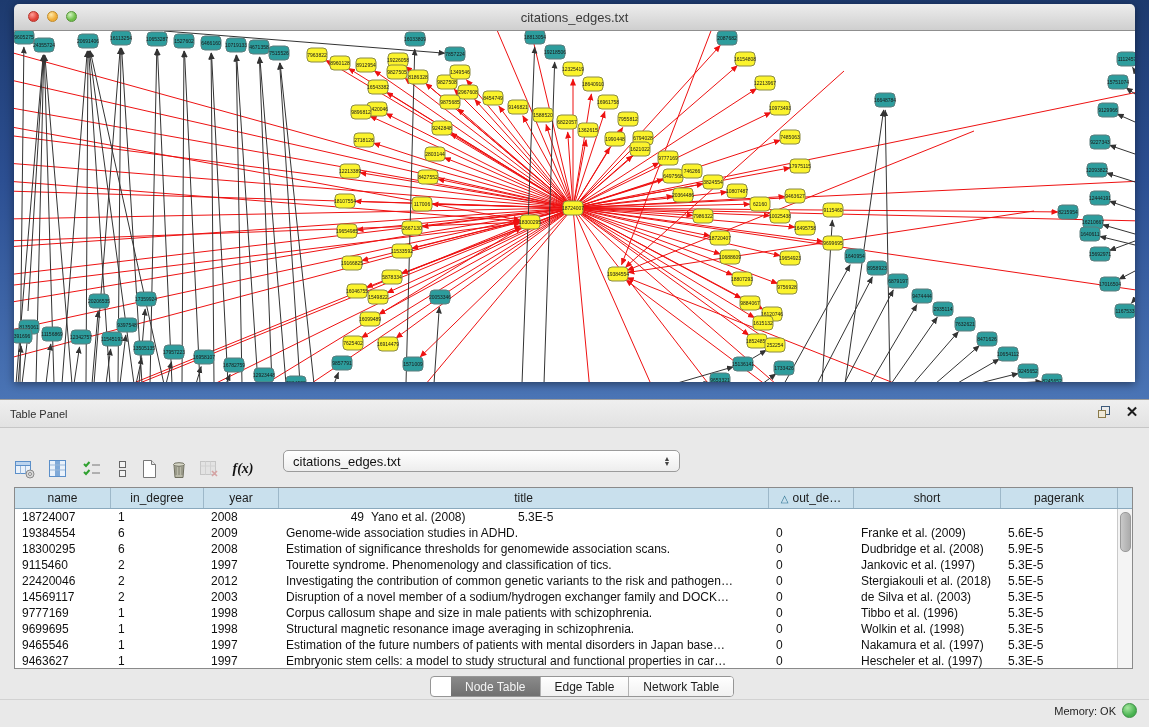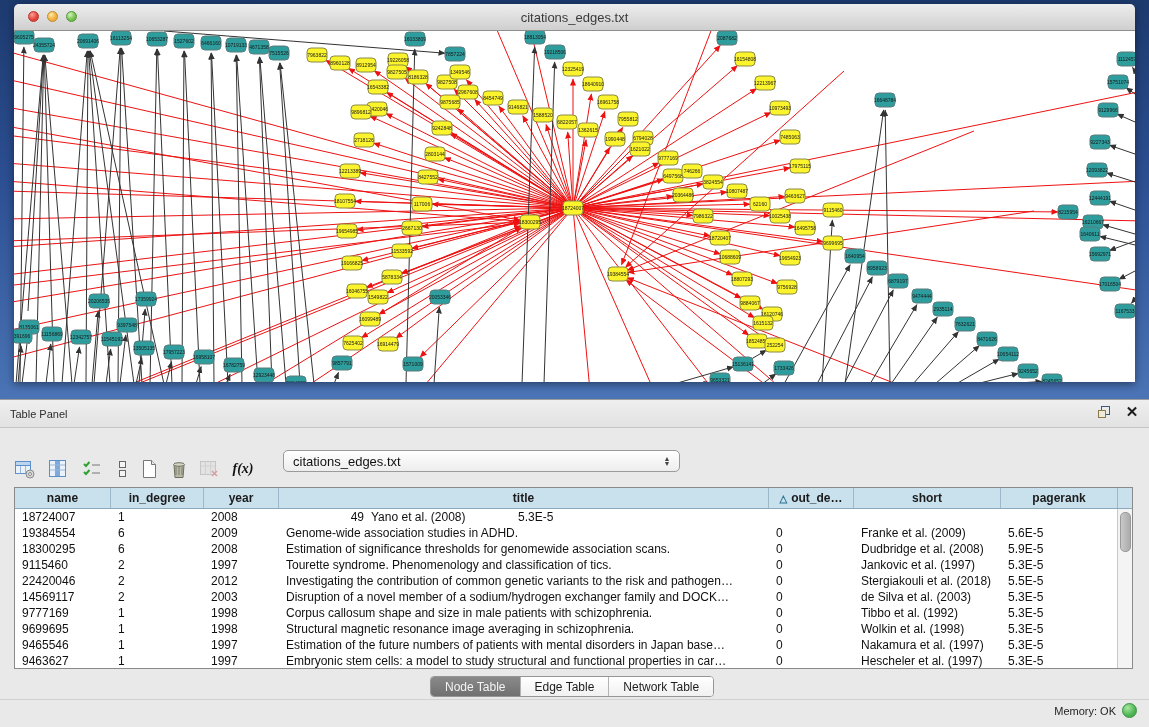--- a/index.html
+++ b/index.html
@@ -27,31 +27,31 @@
   .tbtn{position:absolute;top:23px;width:26px;height:26px;display:flex;align-items:center;justify-content:center;}
   .tbtn.disabled{opacity:.45;}
   .fx{font-family:"Liberation Serif",serif;font-style:italic;font-weight:bold;font-size:14px;color:#111;}
   #combo{position:absolute;left:283px;top:50px;width:397px;height:22px;background:linear-gradient(180deg,#ffffff,#ededed);border:1px solid #9b9b9b;border-radius:5px;display:flex;align-items:center;box-sizing:border-box;}
   #combo .cval{flex:1;font-size:13px;color:#111;padding-left:9px;}
   #combo .arrows{width:16px;display:flex;flex-direction:column;align-items:center;line-height:5px;margin-right:4px;}
   #combo .arrows span{font-size:7px;color:#444;}
   
   #tablewrap{position:absolute;left:14px;top:87px;width:1119px;height:182px;background:#fff;border:1px solid #8a8a8a;box-sizing:border-box;}
   #thead{display:flex;height:21px;background:#c9e0ed;border-bottom:1px solid #8aa9bd;box-sizing:border-box;}
-  #thead .th{display:flex;align-items:center;justify-content:center;font-size:12px;color:#1b1b1b;border-right:1px solid #9db8c9;box-sizing:border-box;overflow:hidden;white-space:nowrap;font-weight:bold;}
+  #thead .th{display:flex;align-items:center;justify-content:center;font-size:12px;color:#1b1b1b;border-right:1px solid #9db8c9;box-sizing:border-box;overflow:hidden;white-space:nowrap;}
   #thead .tri{color:#2d7392;font-size:10px;margin-right:4px;}
   #tbody .tr{display:flex;height:16px;align-items:center;}
   #tbody .td{font-size:12px;color:#101010;padding-left:7px;box-sizing:border-box;overflow:hidden;white-space:nowrap;}
   #vscroll{position:absolute;right:0px;top:21px;width:14px;height:159px;background:#f4f4f4;border-left:1px solid #c9c9c9;}
   #vthumb{position:absolute;left:2px;top:3px;width:9px;height:38px;background:linear-gradient(90deg,#c9c9c9,#ababab);border-radius:5px;border:1px solid #9a9a9a;}
   
   #tabs{position:absolute;left:430px;top:276px;height:19px;display:flex;border:1px solid #969696;border-radius:4px;overflow:hidden;background:#fff;}
   .tab{display:flex;align-items:center;justify-content:center;font-size:12px;color:#1d1d1d;padding:0 14px;border-right:1px solid #b3b3b3;background:linear-gradient(180deg,#ffffff,#f1f1f1);}
   .tab:last-child{border-right:none;}
-  .tab.active{background:linear-gradient(180deg,#8a8a8a,#707070);color:#f4f4f4;}
+  .tab.active{background:linear-gradient(180deg,#8a8a8a,#707070);color:#f4f4f4;margin-left:20px;}
   
   #statusline{position:absolute;left:0;top:299px;width:100%;height:1px;background:#d2d2d2;}
   #status{position:absolute;right:12px;top:303px;display:flex;align-items:center;gap:6px;}
   #status .mtext{font-size:11px;color:#1f1f1f;}
   #memdot{width:13px;height:13px;border-radius:50%;background:radial-gradient(circle at 35% 30%,#a7e8a0,#47b14f 65%);border:1px solid #3a8f41;}
 </style>
 </head>
 <body>
 
 <div id="app">
@@ -949,21 +949,21 @@
             <div class="td" style="width: 85px;">0</div>
             <div class="td" style="width: 147px;">de Silva et al. (2003)</div>
             <div class="td" style="width: 117px;">5.3E-5</div>
           </div>
           <div class="tr">
             <div class="td" style="width: 96px;">9777169</div>
             <div class="td" style="width: 93px;">1</div>
             <div class="td" style="width: 75px;">1998</div>
             <div class="td" style="width: 490px;">Corpus callosum shape and size in male patients with schizophrenia.</div>
             <div class="td" style="width: 85px;">0</div>
-            <div class="td" style="width: 147px;">Tibbo et al. (1992)</div>
+            <div class="td" style="width: 147px;">Tibbo et al. (1996)</div>
             <div class="td" style="width: 117px;">5.3E-5</div>
           </div>
           <div class="tr">
             <div class="td" style="width: 96px;">9699695</div>
             <div class="td" style="width: 93px;">1</div>
             <div class="td" style="width: 75px;">1998</div>
             <div class="td" style="width: 490px;">Structural magnetic resonance image averaging in schizophrenia.</div>
             <div class="td" style="width: 85px;">0</div>
             <div class="td" style="width: 147px;">Wolkin et al. (1998)</div>
             <div class="td" style="width: 117px;">5.3E-5</div>

